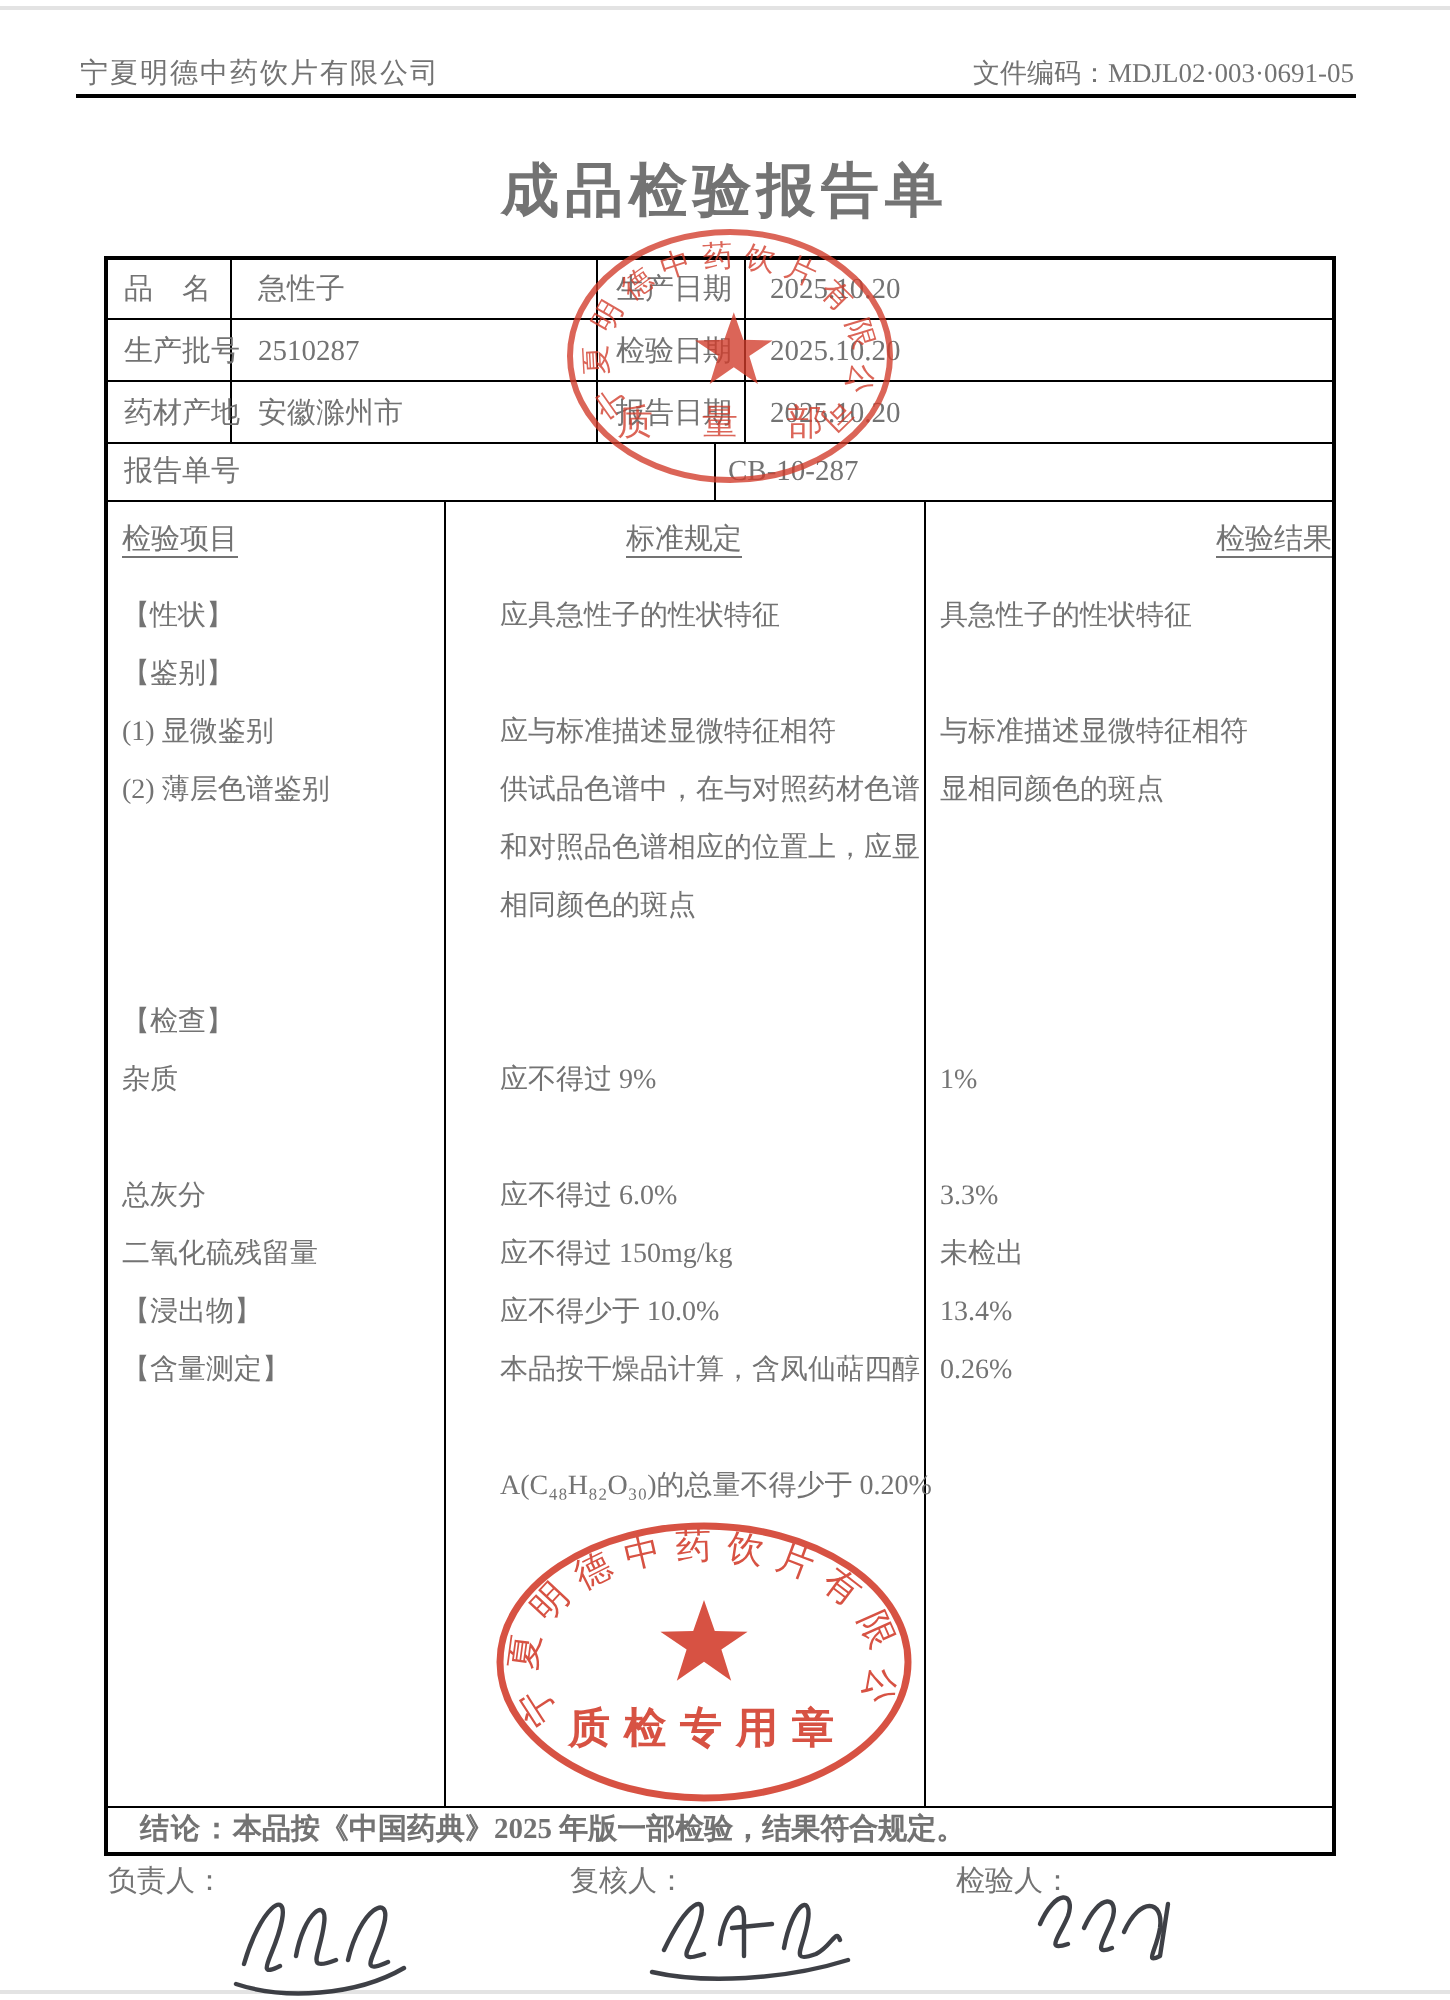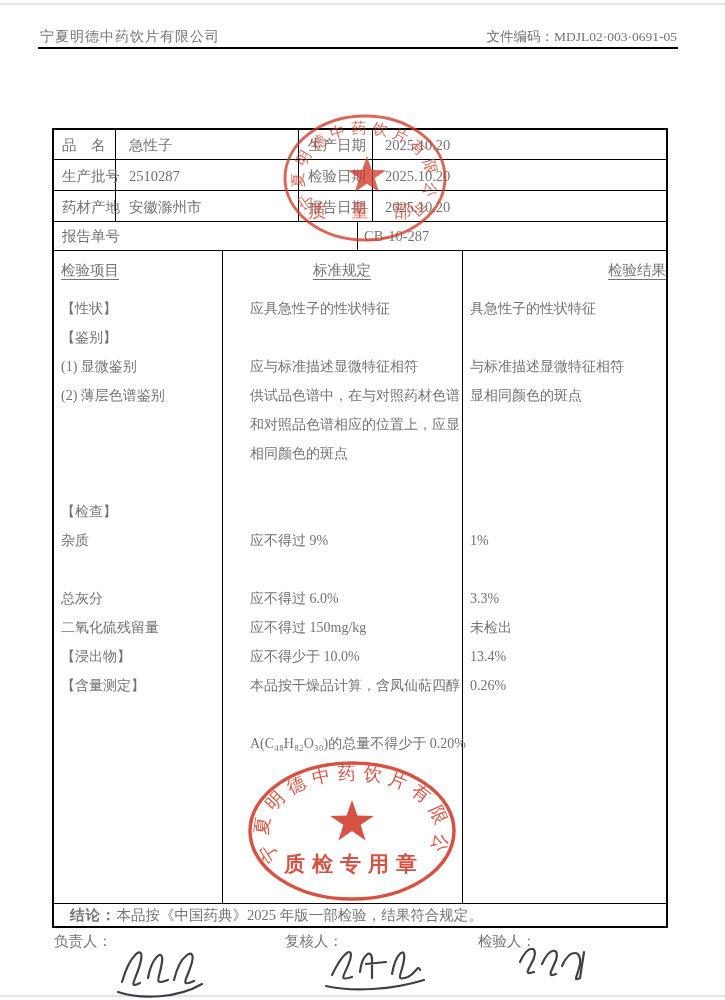--- a/index.html
+++ b/index.html
@@ -17,21 +17,21 @@
   .doc-table { position:absolute; left:52px; top:128px; width:616px; height:800px;
                border:2px solid #000; box-sizing:border-box; }
   .cell { position:absolute; font-size:14.5px; height:31px; line-height:31px; white-space:nowrap; }
   .thead { position:absolute; top:124px; font-size:14.5px; height:32px; line-height:32px;
            text-decoration:underline; text-underline-offset:4px; }
   .brow { position:absolute; left:0; width:100%; height:29px; line-height:29px;
           font-size:14px; white-space:nowrap; }
   .bc1 { position:absolute; left:7px; }
   .bc2 { position:absolute; left:196px; }
   .bc3 { position:absolute; left:416px; }
-  .ccl { position:absolute; left:16px; top:774px; height:22px; line-height:22px; font-size:14.5px; white-space:nowrap; }
+  .ccl { position:absolute; left:16px; top:774px; height:22px; line-height:22px; font-size:14.5px; white-space:nowrap;font-weight:bold; }
   .ccl b { letter-spacing:1px; }
   .sig-label { position:absolute; top:930px; font-size:14.5px; height:22px; line-height:22px; }
   .stamp { position:absolute; pointer-events:none; }
   .stampstroke { stroke:#d23b2a; fill:none; }
   .stampfill { fill:#d23b2a; }
   .stamptext { fill:#d23b2a; font-family:"Liberation Serif","DejaVu Serif",serif; }
   .sigstroke { stroke:#23262c; fill:none; stroke-width:2.2; stroke-linecap:round; stroke-linejoin:round; opacity:.88; }
 </style>
 </head>
 <body>
@@ -39,20 +39,21 @@
 <div class="page">
 
   <div class="edge" style="top:3px"></div>
   <div class="edge" style="top:995px"></div>
 
   <div class="hdr-company">宁夏明德中药饮片有限公司</div>
   <div class="hdr-code">
     <span>文件编码：</span><span>MDJL02·003·0691-05</span>
   </div>
   <div class="hdr-rule"></div>
+  <div class="title">成品检验报告单</div>
 
   <div class="doc-table">
 
     <div class="hline" style="left:0;top:29px;width:612px"></div>
     <div class="hline" style="left:0;top:60px;width:612px"></div>
     <div class="hline" style="left:0;top:91px;width:612px"></div>
     <div class="hline" style="left:0;top:120px;width:612px"></div>
     <div class="vline" style="left:61px;top:0;height:91px"></div>
     <div class="vline" style="left:244px;top:0;height:91px"></div>
     <div class="vline" style="left:318px;top:0;height:91px"></div>

